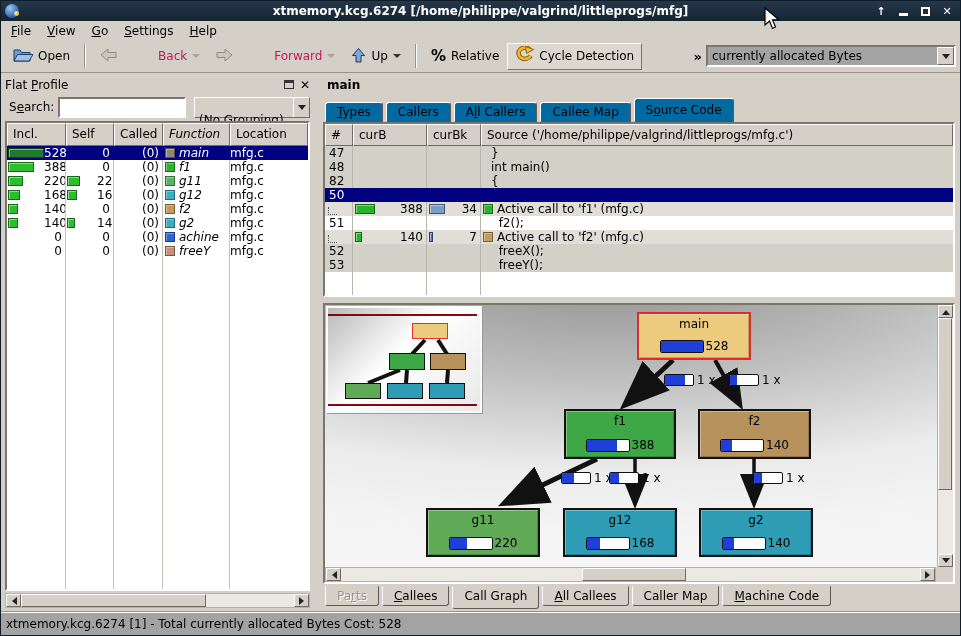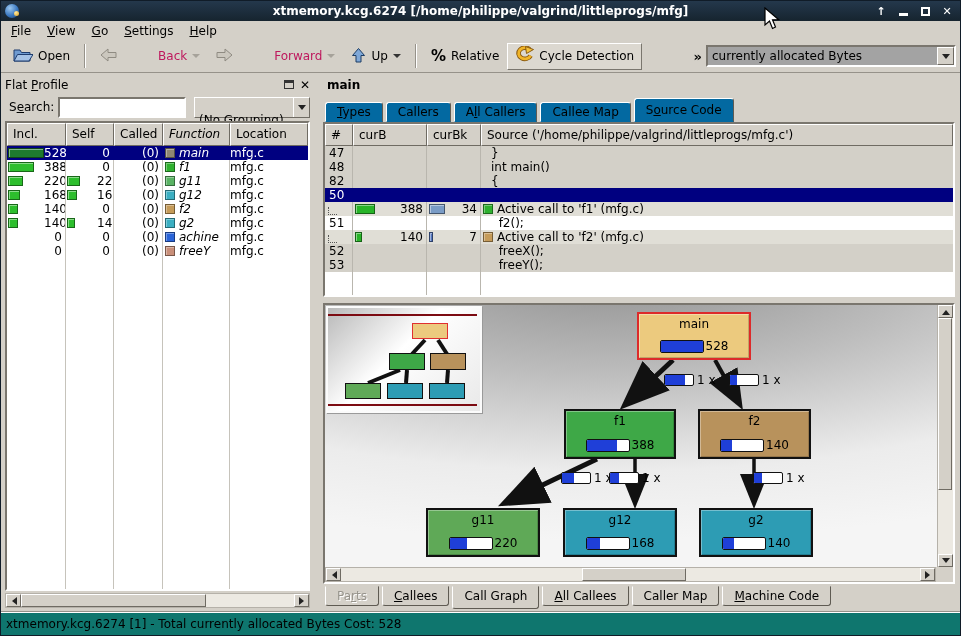--- a/index.html
+++ b/index.html
@@ -115,21 +115,21 @@
   .graph-vscroll { position:absolute; right:0; top:0; width:16px; height:262px; background:#ece9e2; border-left:1px solid #b5b1a9; display:flex; flex-direction:column; }
   .graph-vscroll .vthumb { width:14px; height:172px; background:#d4d0c8; border:1px solid; border-color:#fff #6f6b63 #6f6b63 #fff; }
   .graph-hscroll { left:0; top:262px; width:611px; position:absolute; }
   .corner { position:absolute; left:611px; top:262px; width:17px; height:15px; background:#d4d0c8; }
 
   
   .btabrow { position:absolute; left:324px; top:585px; height:24px; display:flex; align-items:flex-start; }
   .btab { position:relative; padding:2px 11px; height:20px; background:#d4d0c8; border:1px solid; border-color:transparent #5f5b53 #5f5b53 #fff; border-radius:0 0 3px 3px; margin-right:3px; white-space:nowrap; }
   .btab.active { height:23px; z-index:2; }
   .btab.disabled { color:#96938b; text-shadow:1px 1px 0 #fff; }
-  .statusbar { position:absolute; left:0; top:610px; width:100%; height:25px; background:#0f766e; border-top:1px solid #96928a; box-shadow:inset 0 1px 0 #fff; display:flex; align-items:center; padding-left:5px; }
+  .statusbar { position:absolute; left:0; top:610px; width:100%; height:25px; background:#a3a3a3; border-top:1px solid #96928a; box-shadow:inset 0 1px 0 #fff; display:flex; align-items:center; padding-left:5px; }
 
   u { text-decoration:underline; }
   .cursor { position:absolute; left:763px; top:6px; z-index:99; }
 </style>
 </head>
 <body>
 
 <div class="window">
 
   <div class="titlebar">

